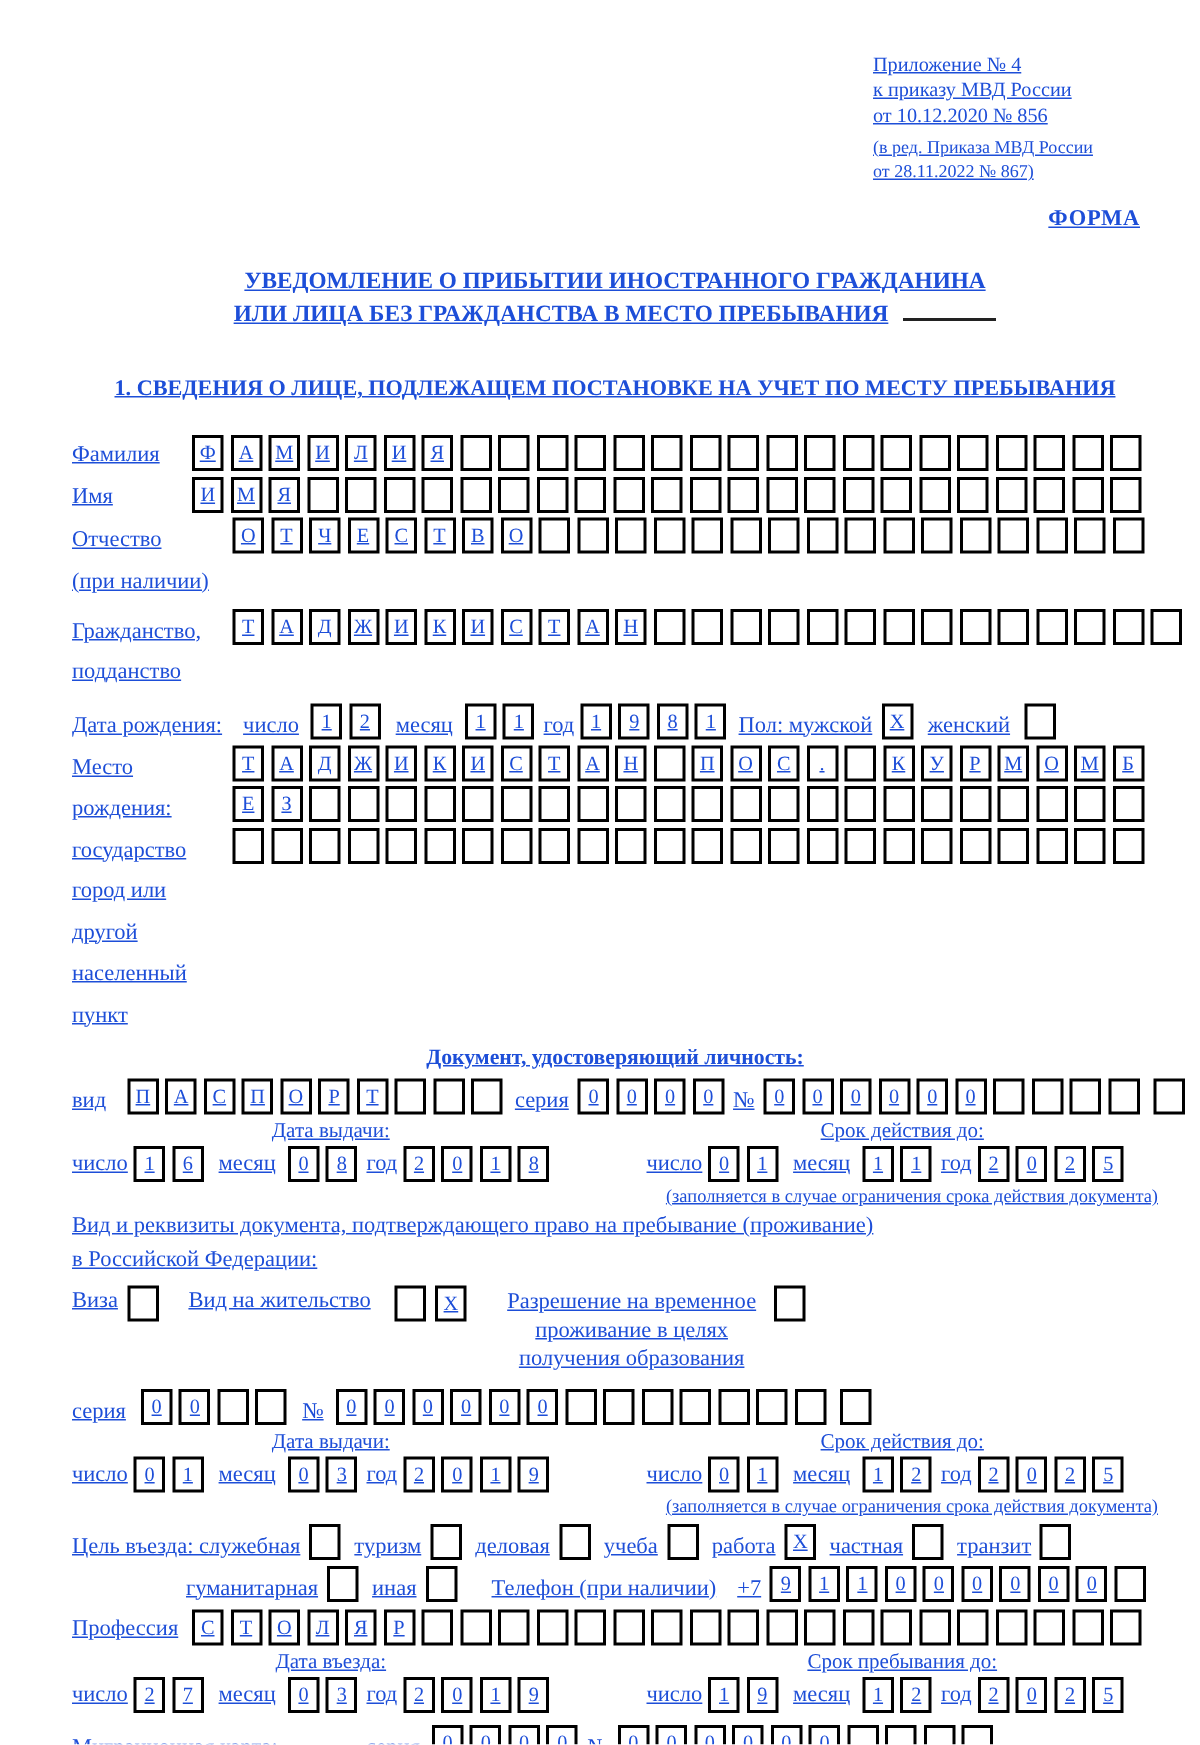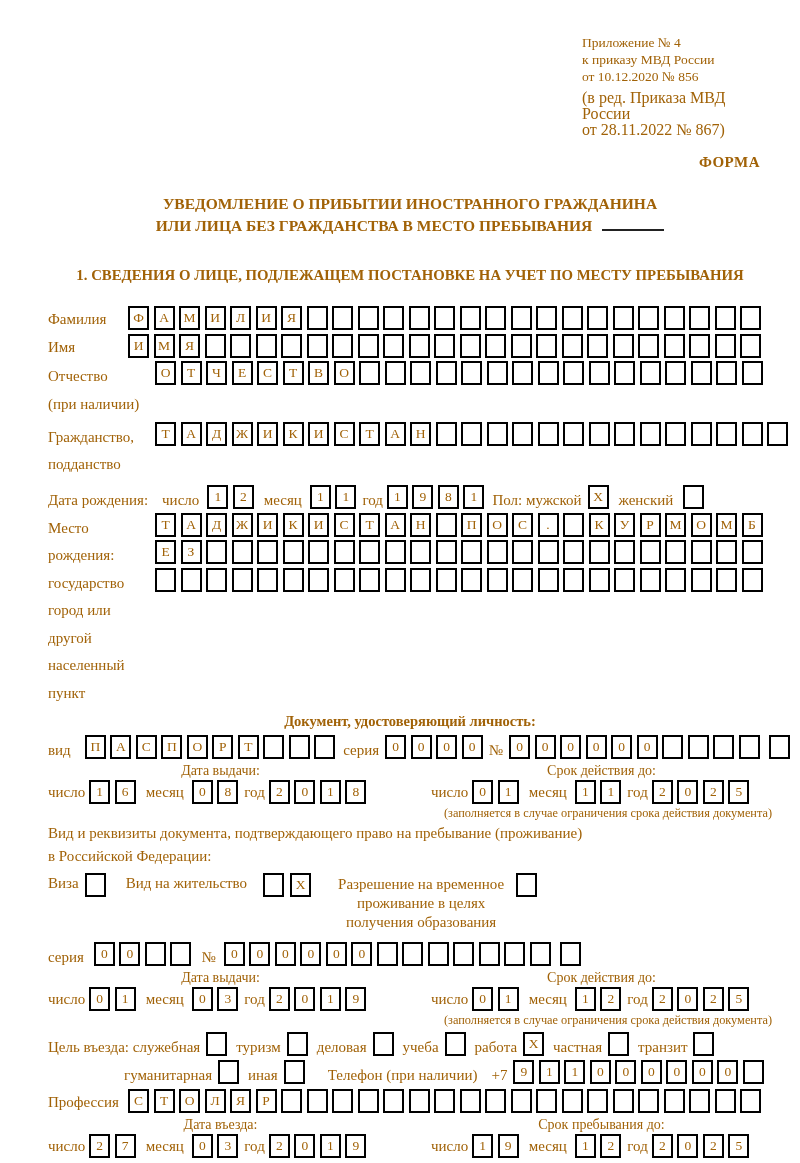--- a/index.html
+++ b/index.html
@@ -1,24 +1,24 @@
 <!DOCTYPE html>
 <html><head>
 <meta charset="utf-8">
 <style>
   * { margin:0; padding:0; box-sizing:border-box; }
   html,body { background:#fff; }
   .page {
-    width:800px; height:1163px; background:#fff; color:#a16207;
+    width:800px; height:1163px; background:#fff; color:#1d4ed8;
     font-family:"Liberation Serif", serif; font-size:15px;
-    padding:34px 28px 0 48px; overflow:hidden; position:relative;
+    padding:34px 28px 0 48px; overflow:hidden; position:relative;text-decoration:underline;
   }
   
   .appendix { margin-left:auto; width:190px; font-size:13.5px; line-height:17px; }
-  .appendix-note { margin-top:5px; font-size:16px; line-height:16px; }
+  .appendix-note { margin-top:5px; font-size:12px; line-height:16px; }
   .forma { text-align:right; font-weight:bold; font-size:15px; padding-right:12px; margin-top:16px; letter-spacing:.5px; }
   
   .title { text-align:center; font-weight:bold; font-size:15.5px; line-height:22px; margin-top:22px; }
   .blank { display:inline-block; width:62px; border-bottom:2px solid #222; height:14px; margin-left:10px; }
   .sec-heading { text-align:center; font-weight:bold; font-size:14.8px; margin-top:30px; margin-bottom:22px; }
   
   .row { display:flex; align-items:flex-start; margin-bottom:3.5px; }
   .flabel { flex-shrink:0; padding-top:4px; line-height:19px; }
   .w80 { width:80px; } .w107 { width:107px; }
   .flabel.multi { line-height:27.5px; padding-top:2px; }

